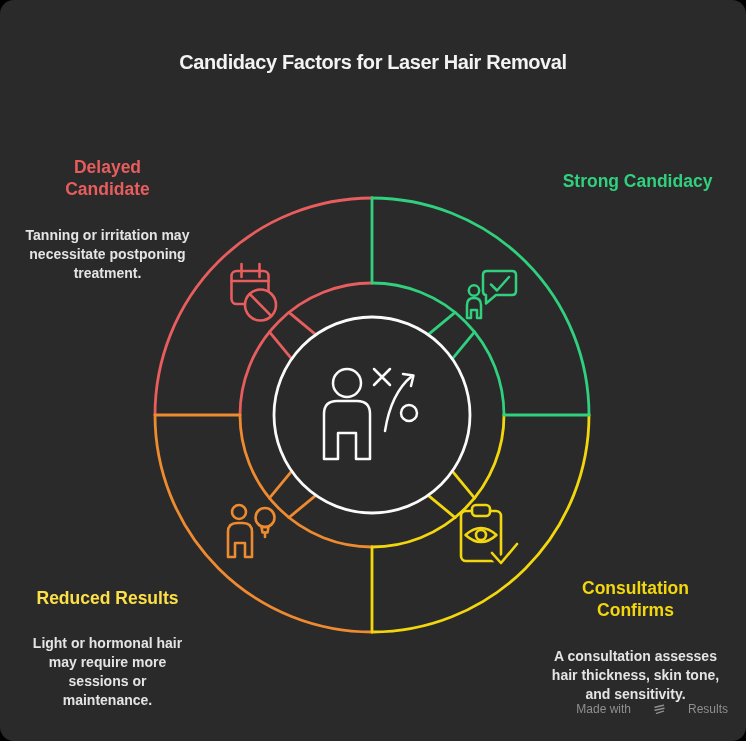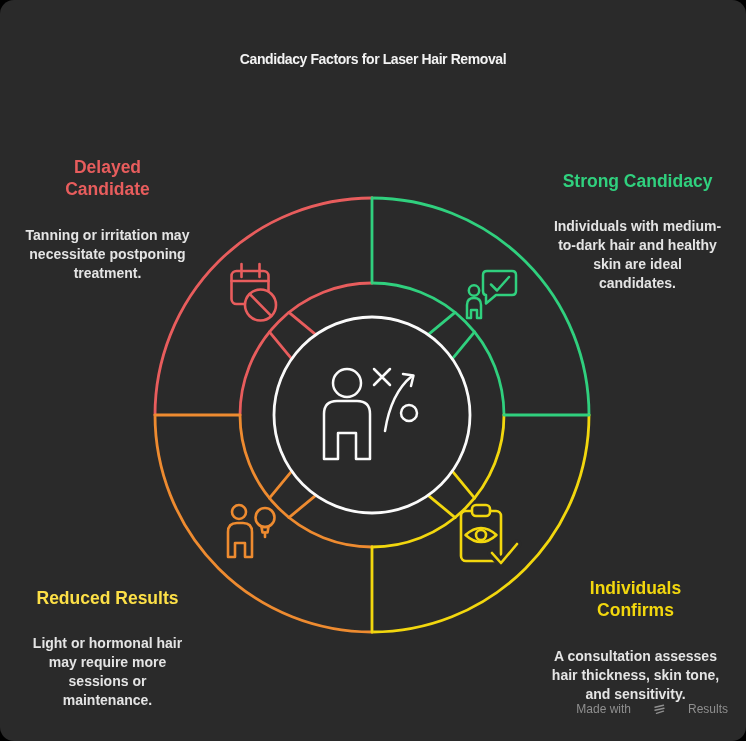--- a/index.html
+++ b/index.html
@@ -3,21 +3,21 @@
 <meta charset="utf-8">
 <style>
   html,body{margin:0;padding:0;background:#000;}
   .stage{
     position:relative;width:746px;height:741px;
     background:#2a2a2a;border-radius:14px;overflow:hidden;
     font-family:"Liberation Sans","DejaVu Sans",sans-serif;
   }
   .title{
     position:absolute;top:51px;left:0;width:746px;
-    text-align:center;font-size:14px;font-weight:700;
+    text-align:center;font-size:20px;font-weight:700;
     letter-spacing:-0.4px;color:#f3f3f3;margin:0;
   }
   .diagram-svg{position:absolute;left:0;top:0;}
   .label{position:absolute;text-align:center;white-space:pre-line;}
   .label .heading{font-size:17.5px;font-weight:700;line-height:1.28;}
   .label .body{margin-top:7px;font-size:14px;font-weight:700;line-height:1.36;color:#e4e4e4;}
   .tl{left:10px;top:138px;width:195px;}
   .tr{left:540px;top:152px;width:195px;}
   .bl{left:10px;top:569px;width:195px;}
   .br{left:538px;top:559px;width:195px;}
@@ -119,36 +119,32 @@
   <div class="label tl">
     <div class="heading c-red">Delayed
 Candidate</div>
     <div class="body">Tanning or irritation may
 necessitate postponing
 treatment.</div>
   </div>
 
   <div class="label tr">
     <div class="heading c-green">Strong Candidacy</div>
-    <div class="body">Individuals with medium-
-to-dark hair and healthy
-skin are ideal
-candidates.</div>
   </div>
 
   <div class="label bl">
     <div class="heading c-orange">Reduced Results</div>
     <div class="body">Light or hormonal hair
 may require more
 sessions or
 maintenance.</div>
   </div>
 
   <div class="label br">
-    <div class="heading c-yellow">Individuals
+    <div class="heading c-yellow">Consultation
 Confirms</div>
     <div class="body">A consultation assesses
 hair thickness, skin tone,
 and sensitivity.</div>
   </div>
 
   <div class="footer">
     <span>Made with</span>
     <svg width="13" height="13" viewBox="0 0 13 13" fill="none" stroke="#8f8f8f" stroke-width="1.4" stroke-linecap="round">
       <path d="M 2 4.2 L 10.5 2.2"></path>

